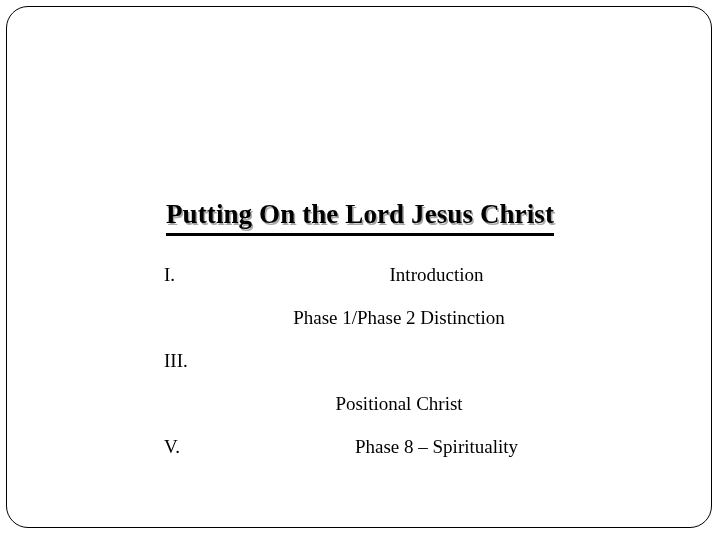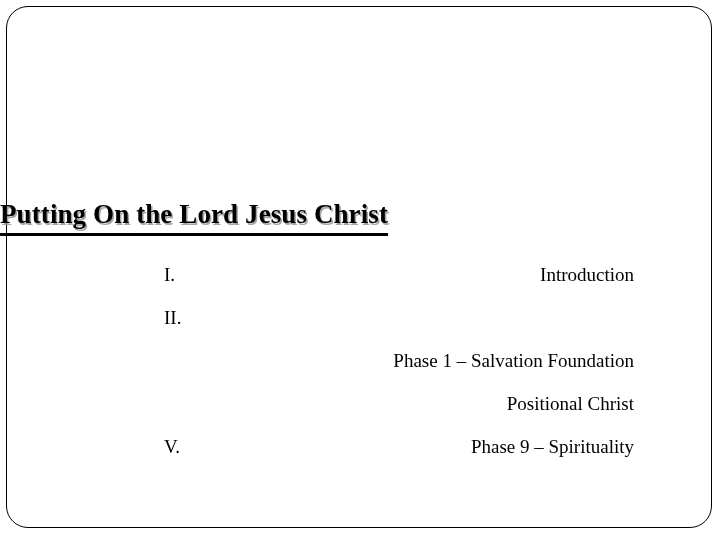--- a/index.html
+++ b/index.html
@@ -35,20 +35,21 @@
     background: transparent;
     pointer-events: none;
   }
 
   
   #title-block {
     position: absolute;
     left: 0;
     top: 200px;
     width: 720px;
+    text-align: center;
   }
 
   #slide-title {
     display: inline-block;
     font-family: "Liberation Serif", "DejaVu Serif", serif;
     font-size: 27px;
     font-weight: bold;
     line-height: 1.1;
     color: #000000;
     letter-spacing: 0.1px;
@@ -80,21 +81,21 @@
   }
 
   .outline-numeral {
     width: 75px;
     flex: 0 0 75px;
     text-align: left;
   }
 
   .outline-label {
     flex: 1 1 auto;
-    text-align: right;
+    text-align: center;
   }
 
   .outline-row.accent .outline-numeral,
   .outline-row.accent .outline-label {
     color: #C0504D;
   }
 </style>
 </head>
 <body>
 
@@ -107,34 +108,34 @@
   </div>
 
   <ul id="outline-list">
 
     <li class="outline-row">
       <span class="outline-numeral">I.</span>
       <span class="outline-label">Introduction</span>
     </li>
 
     <li class="outline-row">
-      <span class="outline-numeral">II.</span>
+      <span class="outline-label">Phase 1/Phase 2 Distinction</span>
     </li>
 
     <li class="outline-row">
-      <span class="outline-label">Phase 1 – Salvation Foundation</span>
+      <span class="outline-numeral">III.</span>
     </li>
 
     <li class="outline-row">
       <span class="outline-label">Positional Christ</span>
     </li>
 
     <li class="outline-row">
       <span class="outline-numeral">V.</span>
-      <span class="outline-label">Phase 9 – Spirituality</span>
+      <span class="outline-label">Phase 8 – Spirituality</span>
     </li>
 
     <li class="outline-row accent">
     </li>
 
   </ul>
 
 </div>
 
 </body></html>

